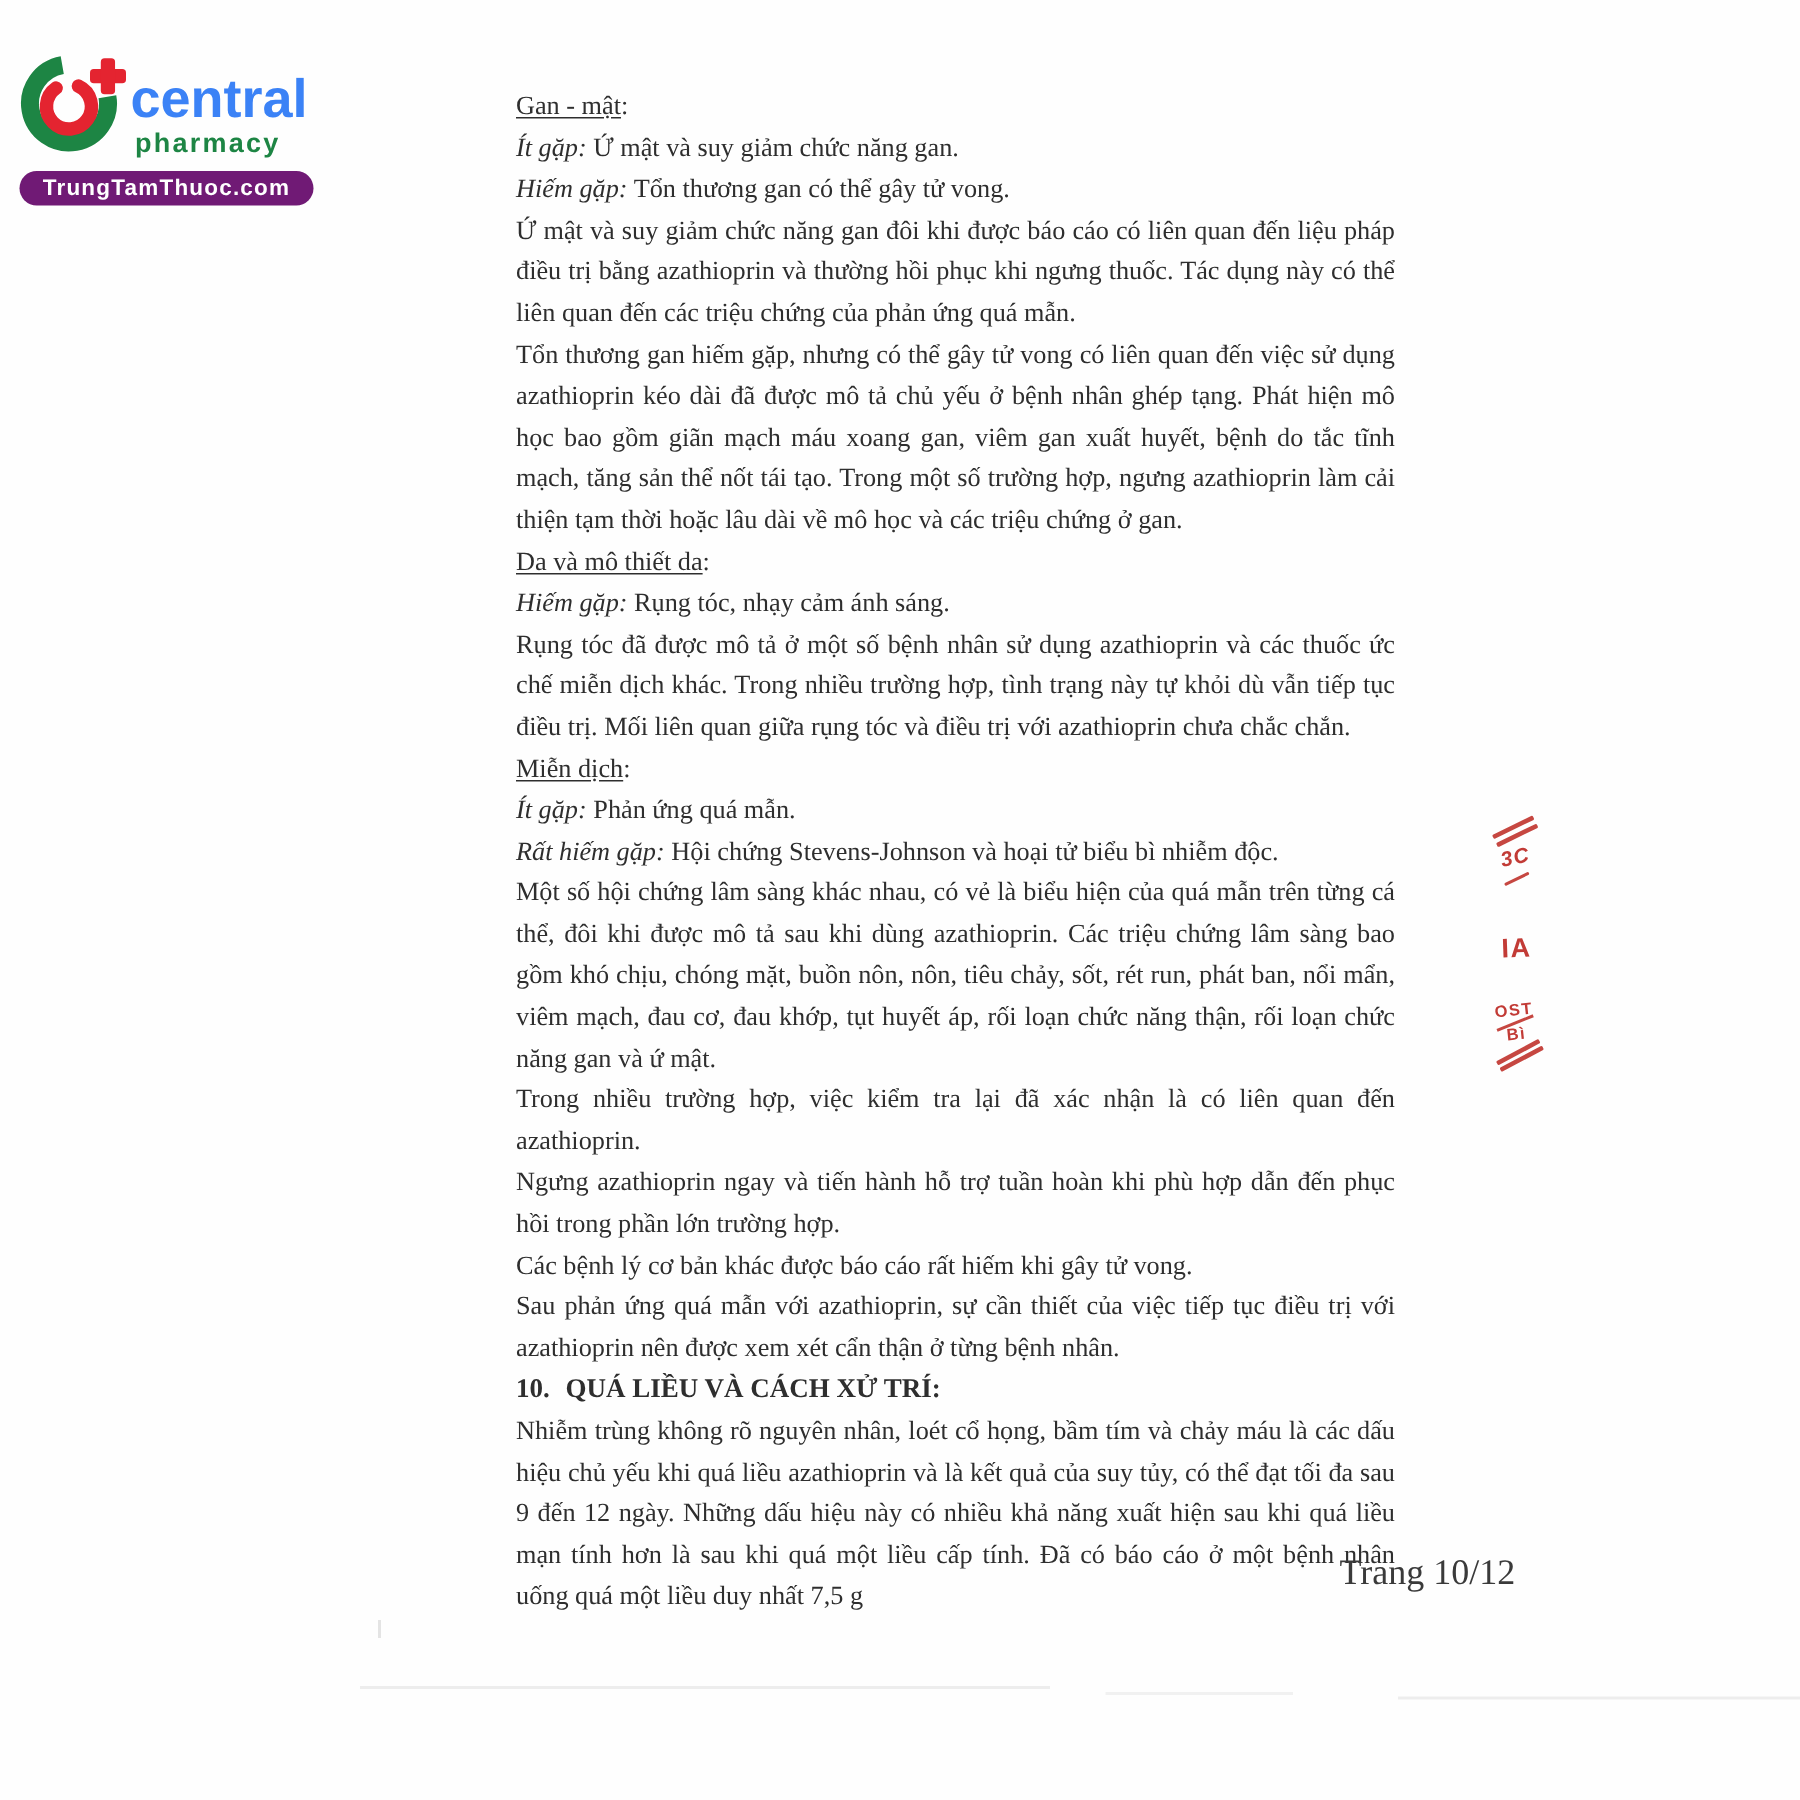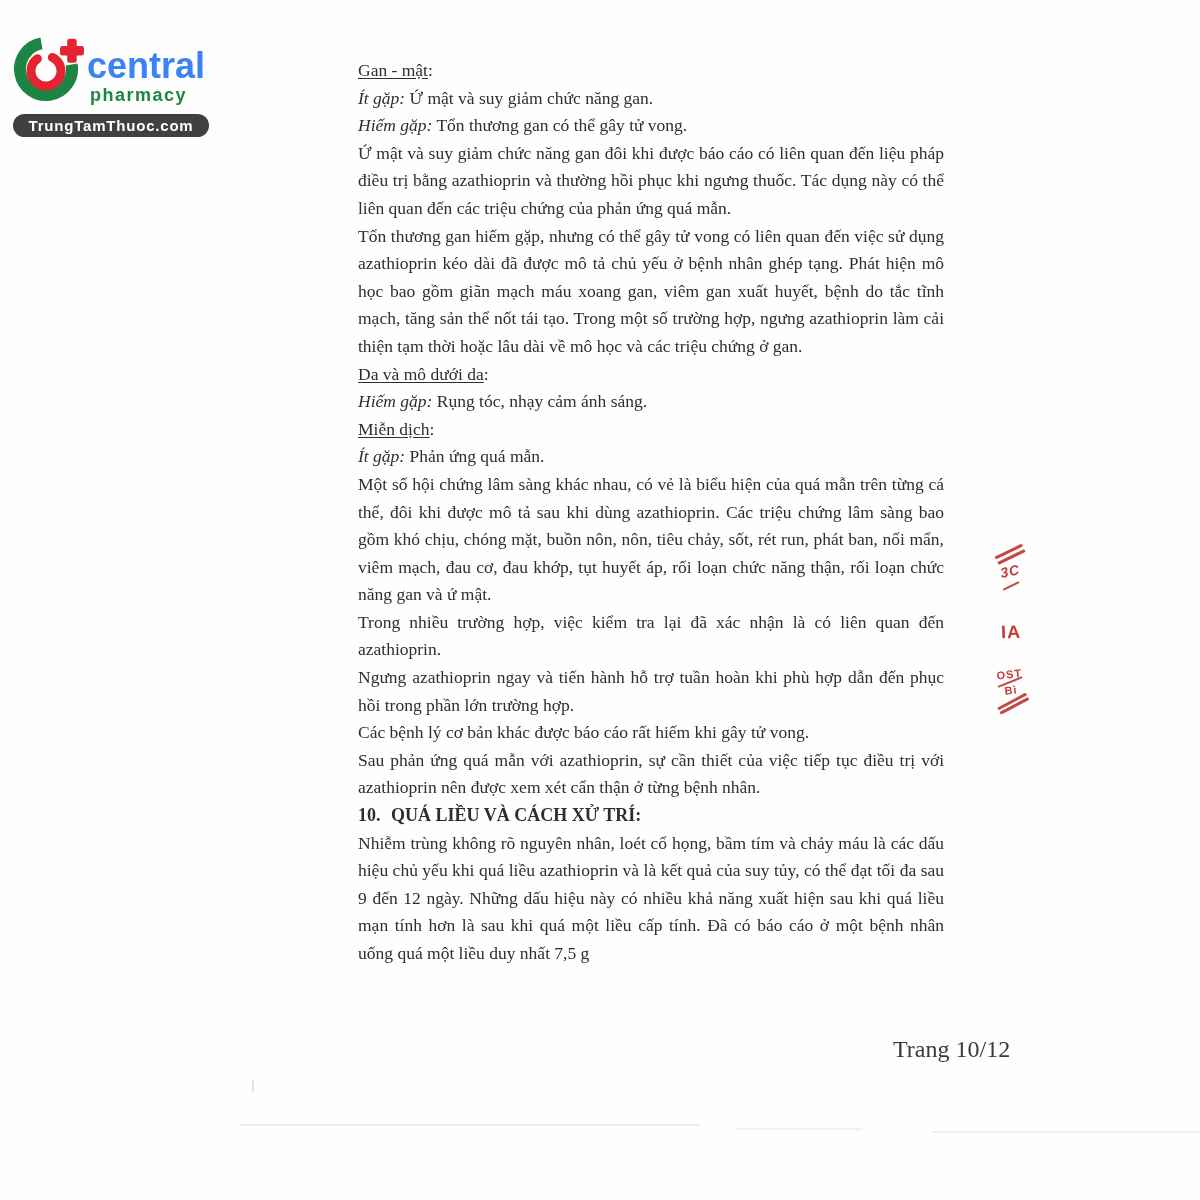--- a/index.html
+++ b/index.html
@@ -19,28 +19,28 @@
     font-family:"Liberation Sans", sans-serif; font-weight:bold;
     font-size:36px; color:#3b82f6; letter-spacing:0px; line-height:1;
   }
   .tagline {
     position:absolute; left:77px; top:56px;
     font-family:"Liberation Sans", sans-serif; font-weight:bold;
     font-size:18px; color:#1d8544; letter-spacing:1.5px; line-height:1;
   }
   .badge {
     position:absolute; left:0; top:84px; width:196px; height:23px;
-    background:#404040; border-radius:12px;
+    background:#701a75; border-radius:12px;
     color:#ffffff; font-family:"Liberation Sans", sans-serif; font-weight:bold;
     font-size:15px; line-height:23px; text-align:center; letter-spacing:0.8px;
   }
 
   
   .doc {
-    position:absolute; left:358px; top:57px; width:586px;
+    position:absolute; left:344px; top:57px; width:586px;
     color:#2e2e2e; font-size:17.5px; line-height:27.6px;
     text-align:justify;
   }
   .doc p { margin:0; }
   .u { text-decoration:underline; text-underline-offset:2px; }
   .lbl { font-style:italic; }
   .section { font-weight:bold; margin-left:-33px; font-size:18px; }
   .section .num { display:inline-block; width:33px; }
 
   
@@ -90,29 +90,31 @@
     <p><span class="u">Gan - mật</span><span>:</span></p>
 
     <p><i class="lbl">Ít gặp:</i> <span>Ứ mật và suy giảm chức năng gan.</span></p>
 
     <p><i class="lbl">Hiếm gặp:</i> <span>Tổn thương gan có thể gây tử vong.</span></p>
 
     <p>Ứ mật và suy giảm chức năng gan đôi khi được báo cáo có liên quan đến liệu pháp điều trị bằng azathioprin và thường hồi phục khi ngưng thuốc. Tác dụng này có thể liên quan đến các triệu chứng của phản ứng quá mẫn.</p>
 
     <p>Tổn thương gan hiếm gặp, nhưng có thể gây tử vong có liên quan đến việc sử dụng azathioprin kéo dài đã được mô tả chủ yếu ở bệnh nhân ghép tạng. Phát hiện mô học bao gồm giãn mạch máu xoang gan, viêm gan xuất huyết, bệnh do tắc tĩnh mạch, tăng sản thể nốt tái tạo. Trong một số trường hợp, ngưng azathioprin làm cải thiện tạm thời hoặc lâu dài về mô học và các triệu chứng ở gan.</p>
 
-    <p><span class="u">Da và mô dưới da</span><span>:</span></p>
+    <p><span class="u">Da và mô thiết da</span><span>:</span></p>
 
     <p><i class="lbl">Hiếm gặp:</i> <span>Rụng tóc, nhạy cảm ánh sáng.</span></p>
 
+    <p>Rụng tóc đã được mô tả ở một số bệnh nhân sử dụng azathioprin và các thuốc ức chế miễn dịch khác. Trong nhiều trường hợp, tình trạng này tự khỏi dù vẫn tiếp tục điều trị. Mối liên quan giữa rụng tóc và điều trị với azathioprin chưa chắc chắn.</p>
 
     <p><span class="u">Miễn dịch</span><span>:</span></p>
 
     <p><i class="lbl">Ít gặp:</i> <span>Phản ứng quá mẫn.</span></p>
 
+    <p><i class="lbl">Rất hiếm gặp:</i> <span>Hội chứng Stevens-Johnson và hoại tử biểu bì nhiễm độc.</span></p>
 
     <p>Một số hội chứng lâm sàng khác nhau, có vẻ là biểu hiện của quá mẫn trên từng cá thể, đôi khi được mô tả sau khi dùng azathioprin. Các triệu chứng lâm sàng bao gồm khó chịu, chóng mặt, buồn nôn, nôn, tiêu chảy, sốt, rét run, phát ban, nổi mẩn, viêm mạch, đau cơ, đau khớp, tụt huyết áp, rối loạn chức năng thận, rối loạn chức năng gan và ứ mật.</p>
 
     <p>Trong nhiều trường hợp, việc kiểm tra lại đã xác nhận là có liên quan đến azathioprin.</p>
 
     <p>Ngưng azathioprin ngay và tiến hành hỗ trợ tuần hoàn khi phù hợp dẫn đến phục hồi trong phần lớn trường hợp.</p>
 
     <p>Các bệnh lý cơ bản khác được báo cáo rất hiếm khi gây tử vong.</p>
 
     <p>Sau phản ứng quá mẫn với azathioprin, sự cần thiết của việc tiếp tục điều trị với azathioprin nên được xem xét cẩn thận ở từng bệnh nhân.</p>

